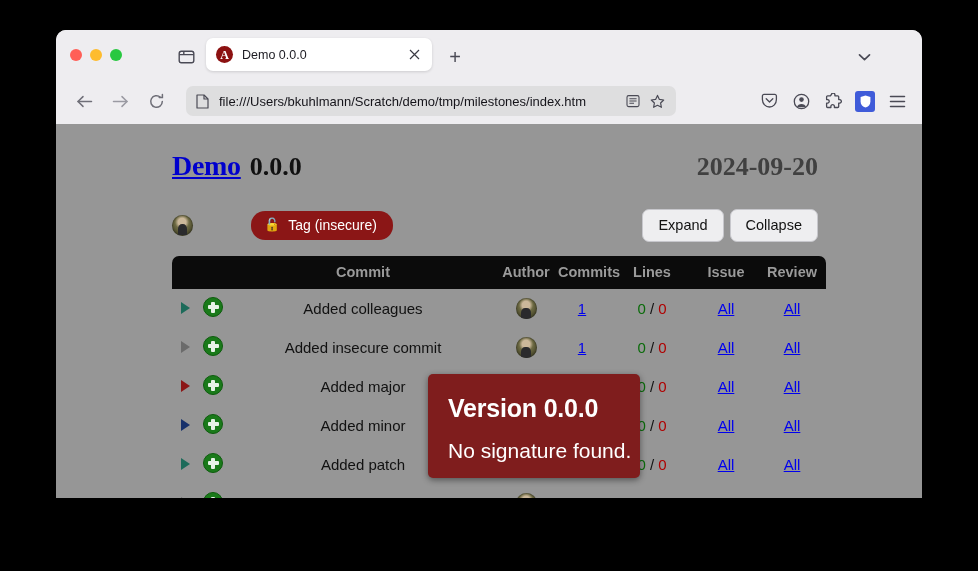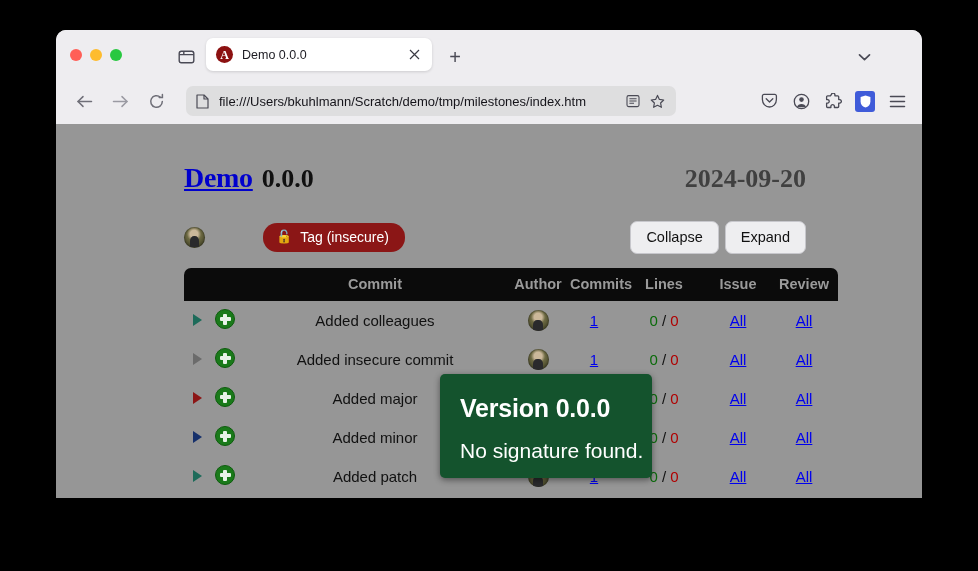--- a/index.html
+++ b/index.html
@@ -144,21 +144,21 @@
     background: #3f5bd9;
     border-radius: 3px;
     display: flex; align-items: center; justify-content: center;
   }
 
   
   #page-content {
     position: relative;
     height: 374px;
     background: #969696;
-    padding: 16px;
+    padding: 4px;
     overflow: hidden;
   }
 
   #content-inner {
     position: relative;
     width: 100%;
     padding: 22px 100px 0 112px;
   }
 
   
@@ -308,23 +308,23 @@
     text-decoration: underline;
     font-size: 15px;
   }
   .lines-add { color: #0a6b0a; }
   .lines-sep { color: #111; }
   .lines-del { color: #b00000; }
 
   
   #version-alert {
     position: absolute;
-    left: 384px; top: 250px;
+    left: 372px; top: 250px;
     width: 212px; height: 104px;
-    background: #14532d;
+    background: #7f1d1d;
     border-radius: 5px;
     box-shadow: 0 2px 6px rgba(0,0,0,.45);
     padding: 20px 0 0 0;
     text-align: left;
     z-index: 30;
   }
   #version-alert-title {
     color: #ffffff;
     font-size: 25px;
     font-weight: bold;
@@ -467,22 +467,22 @@
 
       <div id="author-row">
         <span id="author-avatar"></span>
 
         <span id="tag-badge">
           <span id="lock-icon">🔓</span>
           <span>Tag (insecure)</span>
         </span>
 
         <span id="view-buttons">
+          <button class="view-btn">Expand</button>
           <button class="view-btn">Collapse</button>
-          <button class="view-btn">Expand</button>
         </span>
       </div>
 
       <table id="commit-table">
         <thead>
           <tr>
             <th class="col-arrow"></th>
             <th class="col-icon"></th>
             <th class="col-subject">Commit</th>
             <th class="col-author">Author</th>

